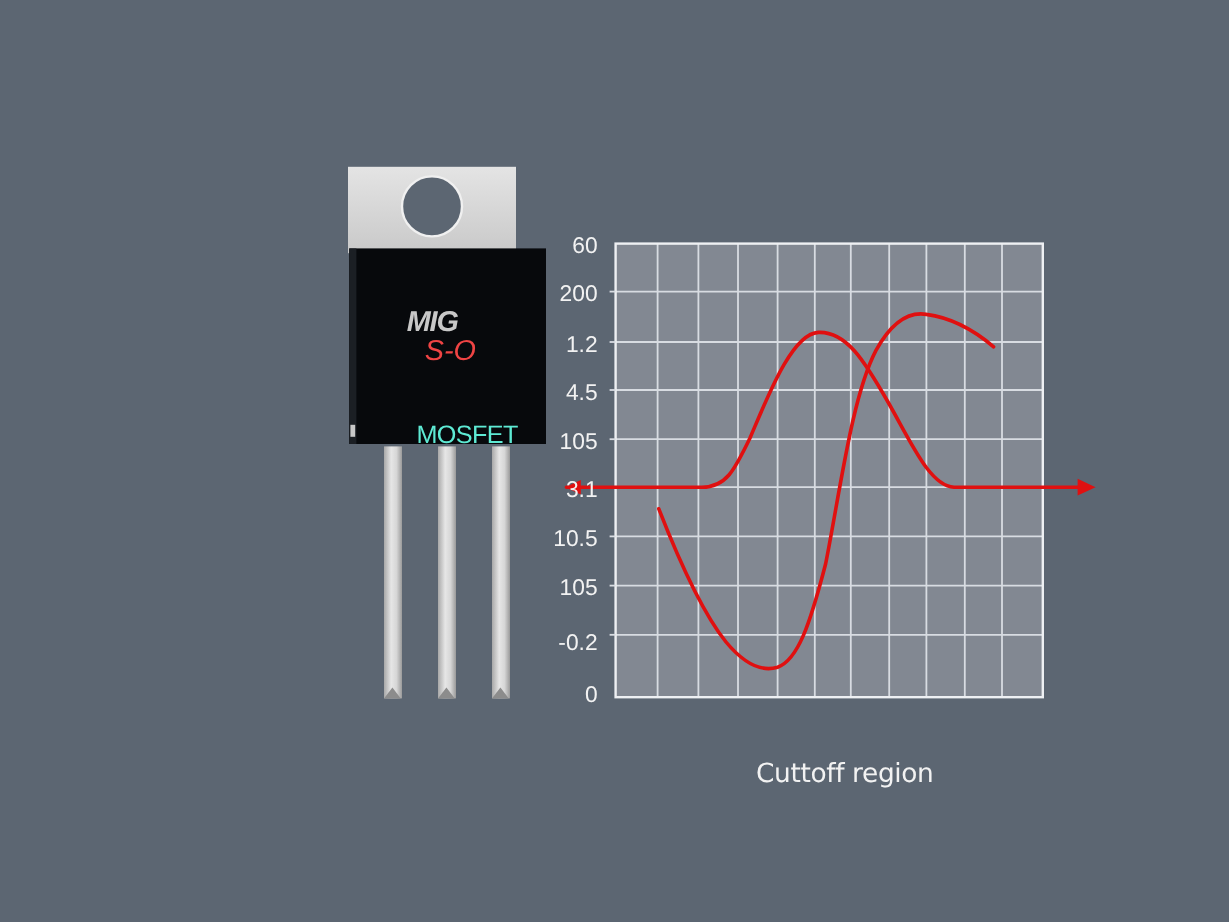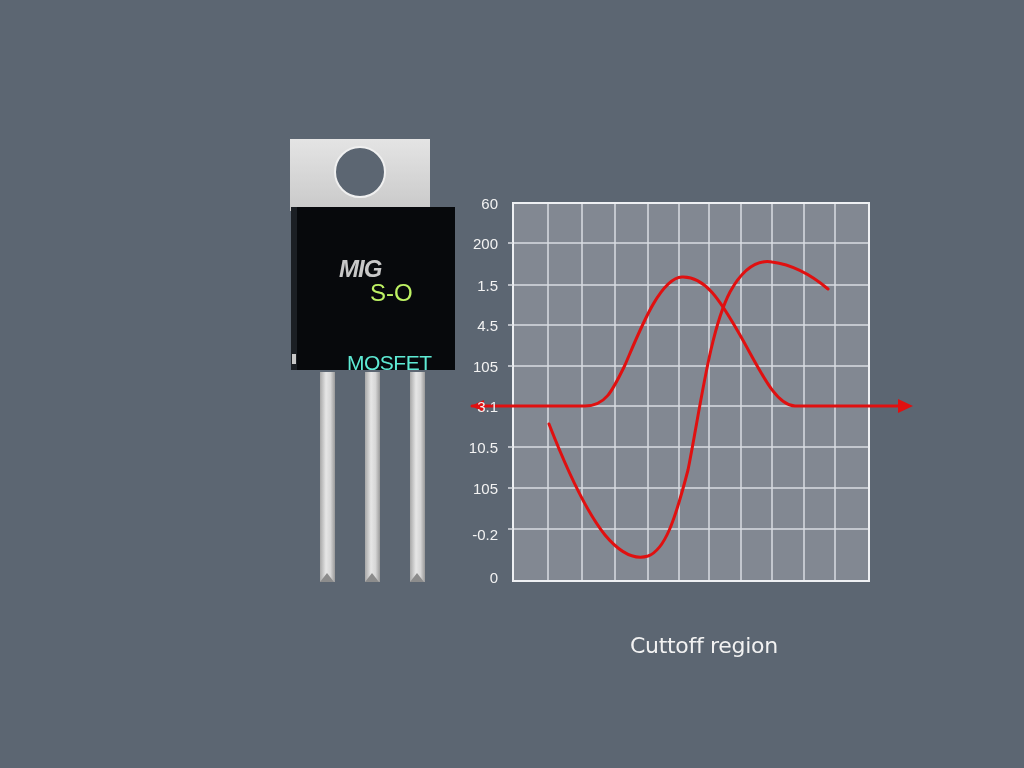--- a/index.html
+++ b/index.html
@@ -17,35 +17,35 @@
   .tab-hole {
     position:absolute; left:44px; top:7px; width:52px; height:52px;
     border-radius:50%; background:#5c6672; border:2px solid #f0f0f0; box-sizing:border-box;
   }
   .body-pkg {
     position:absolute; left:1px; top:68px; width:164px; height:163px;
     background:#07090c;
     box-shadow: inset 6px 0 0 #1b1f24;
   }
   .mark1 { position:absolute; left:48px; top:48px; font-size:24px; font-style:italic; font-weight:bold; color:#c8c8c8; letter-spacing:-1px;}
-  .mark2 { position:absolute; left:79px; top:72px; font-size:24px; color:#bef264; }
+  .mark2 { position:absolute; left:63px; top:72px; font-size:24px; font-style:italic; color:#ef4444; }
   .mark3 { position:absolute; left:56px; top:116px; font-size:21px; color:#5eead4; letter-spacing:-0.5px;margin-top:28px; }
   .pin-notch { position:absolute; left:1px; top:147px; width:4px; height:10px; background:#c8c8c8; }
   .lead {
     position:absolute; top:233px; width:15px; height:210px;
     background:linear-gradient(90deg,#a8a8a8,#e6e6e6 40%,#d6d6d6 70%,#9a9a9a);
   }
   .lead::after {
     content:""; position:absolute; left:0; bottom:0; width:0; height:0;
     border-left:7px solid transparent; border-right:7px solid transparent;
     border-bottom:9px solid #8c8c8c;
   }
   .chart-svg { position:absolute; left:0; top:0; }
   .ytick {
-    position:absolute; width:40px; text-align:right; font-size:15px; color:#f2f2f2;
+    position:absolute; width:40px; text-align:right; font-size:19px; color:#f2f2f2;
     left:458px;
   }
   .caption {
     position:absolute; left:630px; top:633px; font-size:22px; color:#f2f2f2;
     font-family:"DejaVu Sans", sans-serif; letter-spacing:-0.3px;
   }
 </style>
 </head>
 <body>
 
@@ -97,21 +97,21 @@
     <line x1="508" y1="529" x2="513" y2="529"></line>
   </g>
   <path d="M472,406 L585,406 C605,406 612,392 625,365 C640,330 660,278 682,277 C705,276 720,300 740,335 C760,370 775,405 795,406 L900,406" fill="none" stroke="#e01010" stroke-width="3" stroke-linecap="round"></path>
   <polygon points="898,399 913,406 898,413" fill="#e01010"></polygon>
   <polygon points="484,400 471,406 484,412" fill="#e01010"></polygon>
   <path d="M549,424 C565,465 585,510 605,535 C620,553 635,560 648,556 C665,550 675,520 688,470 C700,410 710,330 730,292 C745,265 760,260 772,262 C795,265 815,278 828,289" fill="none" stroke="#e01010" stroke-width="3" stroke-linecap="round"></path>
 </svg>
 
 <div class="ytick" style="top:195px;">60</div>
 <div class="ytick" style="top:235px;">200</div>
-<div class="ytick" style="top:277px;">1.5</div>
+<div class="ytick" style="top:277px;">1.2</div>
 <div class="ytick" style="top:317px;">4.5</div>
 <div class="ytick" style="top:358px;">105</div>
 <div class="ytick" style="top:398px;">3.1</div>
 <div class="ytick" style="top:439px;">10.5</div>
 <div class="ytick" style="top:480px;">105</div>
 <div class="ytick" style="top:526px;">-0.2</div>
 <div class="ytick" style="top:569px;">0</div>
 
 <div class="caption">Cuttoff region</div>
 

